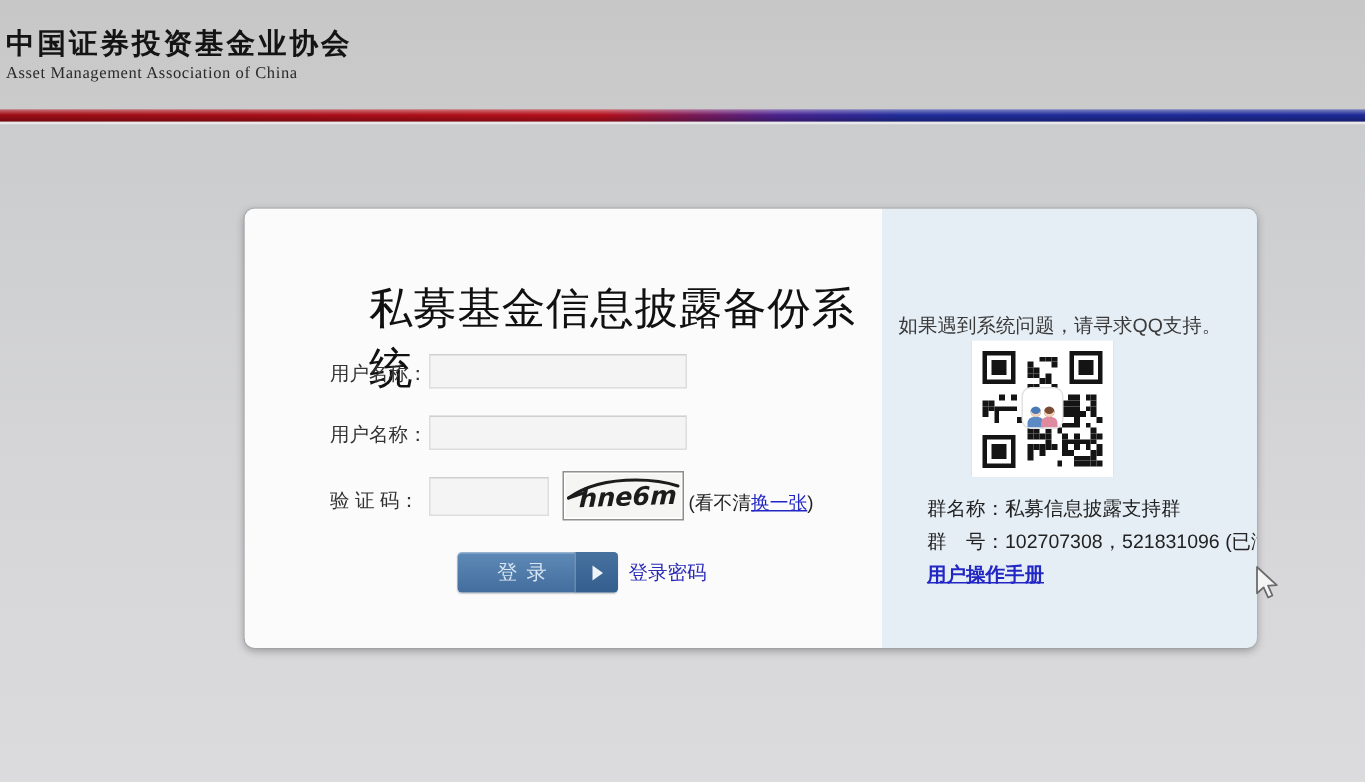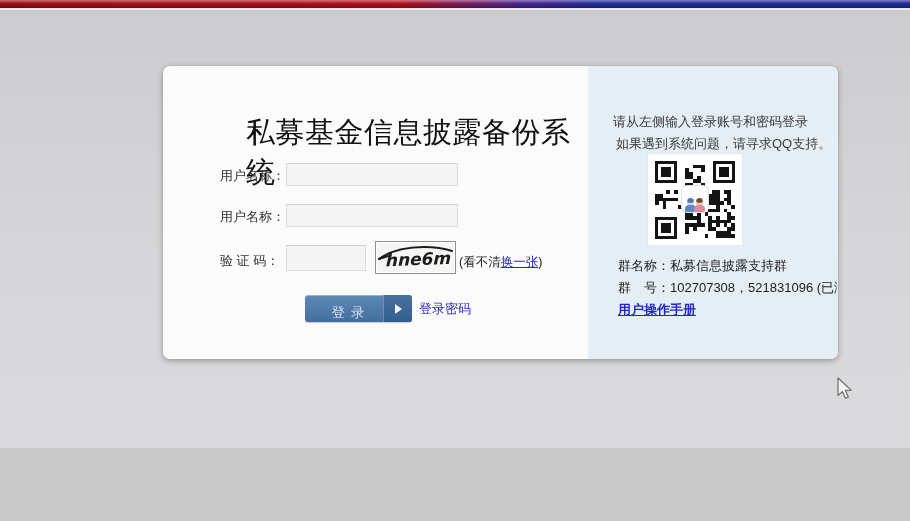--- a/index.html
+++ b/index.html
@@ -44,31 +44,31 @@
   .captcha-box { position:absolute; left:212px; top:175px; width:81px; height:33px;
     background:#f5f5f3; border:1px solid #8f8f8f; box-shadow:inset 0 0 0 1px #fff; overflow:hidden; }
   .captcha-text { position:absolute; left:10px; top:7px; font-family:"DejaVu Sans",sans-serif;
     font-style:italic; font-weight:bold; font-size:17px; color:#1c1c1c; transform:rotate(-2deg) skewX(-4deg); letter-spacing:0px; }
   .captcha-swash { position:absolute; left:0; top:0; }
   .captcha-hint { position:absolute; left:296px; top:188px; font-size:12.5px; color:#222; white-space:nowrap; }
   a.refresh-link { color:#2227c4; text-decoration:underline; cursor:pointer; }
 
   .login-btn { position:absolute; left:142px; top:229px; width:107px; height:27px; border:none; cursor:pointer;
     border-radius:3px; background:linear-gradient(#5e8ab8,#436d9c); box-shadow:inset 0 1px 0 rgba(255,255,255,.35), 0 1px 1px rgba(0,0,0,.2);
-    display:flex; align-items:flex-end; padding:0; overflow:hidden; }
+    display:flex; align-items:center; padding:0; overflow:hidden; }
   .login-btn-label { flex:1; text-align:center; font-size:13.5px; color:#d9e6f3; letter-spacing:6px; padding-left:14px; }
   .login-btn-arrow { width:29px; height:100%; background:linear-gradient(#48719f,#335e8d);
     border-left:1px solid rgba(255,255,255,.25); display:flex; align-items:center; justify-content:center; }
   .arrow-glyph { width:0; height:0; border-left:7px solid #eef4fa; border-top:5px solid transparent; border-bottom:5px solid transparent; }
   .forgot-link { position:absolute; left:256px; top:234px; font-size:13px; color:#2a2ab6; text-decoration:none; cursor:pointer; }
 
   
   .sp-line { position:absolute; font-size:13px; color:#3a3a3a; white-space:nowrap; }
   .sp-line1 { left:25px; top:47px; }
-  .sp-line2 { left:28px; top:69px; }
+  .sp-line2 { left:11px; top:69px; }
   .qr-wrap { position:absolute; left:60px; top:88px; width:94px; height:91px; background:#fff; box-shadow:0 0 1px rgba(0,0,0,.15); }
   .qr-grid { position:absolute; left:7px; top:7px; width:80px; height:77px;
     display:grid; grid-template-columns:repeat(21,1fr); grid-template-rows:repeat(21,1fr); }
   .qr-grid i { background:#141414; }
   .finder { position:absolute; width:22px; height:22px; border:3px solid #141414; background:#fff; }
   .finder::after { content:""; position:absolute; left:3px; top:3px; width:10px; height:10px; background:#141414; }
   .f-tl { left:7px; top:7px; } .f-tr { right:7px; top:7px; } .f-bl { left:7px; bottom:6px; }
   .qr-center { position:absolute; left:34px; top:32px; width:26px; height:26px; background:#fff; border-radius:5px;
     box-shadow:0 0 0 1px #e2e2e2; display:flex; align-items:flex-end; justify-content:center; overflow:hidden; }
   .person { position:relative; width:11px; height:14px; margin:0 -1px; }
@@ -83,20 +83,26 @@
   .manual-link { position:absolute; left:30px; top:235px; font-size:13px; font-weight:bold; color:#2227c4; text-decoration:underline; cursor:pointer; }
 
   
   .cursor { position:absolute; left:836px; top:377px; pointer-events:none; }
 </style>
 </head>
 <body>
 
 <div class="page">
 
+  <div class="header">
+    <div class="logo">
+      <div class="logo-cn">中国证券投资基金业协会</div>
+      <div class="logo-en">Asset Management Association of China</div>
+    </div>
+  </div>
 
   <div class="banner"></div>
   <div class="banner-underline"></div>
 
   <div class="content">
     <div class="card">
 
       <div class="card-left">
         <div class="form-title">私募基金信息披露备份系统</div>
 
@@ -122,21 +128,20 @@
         <button class="login-btn">
           <span class="login-btn-label">登录</span>
           <span class="login-btn-arrow">
             <span class="arrow-glyph"></span>
           </span>
         </button>
         <a class="forgot-link">登录密码</a>
       </div>
 
       <div class="card-right">
-        <div class="sp-line sp-line1">请从左侧输入登录账号和密码登录</div>
         <div class="sp-line sp-line2">如果遇到系统问题，请寻求QQ支持。</div>
 
         <div class="qr-wrap">
           <div class="qr-grid">
               <i style="grid-row:2;grid-column:11"></i>
               <i style="grid-row:2;grid-column:12"></i>
               <i style="grid-row:2;grid-column:13"></i>
               <i style="grid-row:3;grid-column:9"></i>
               <i style="grid-row:3;grid-column:13"></i>
               <i style="grid-row:4;grid-column:9"></i>

